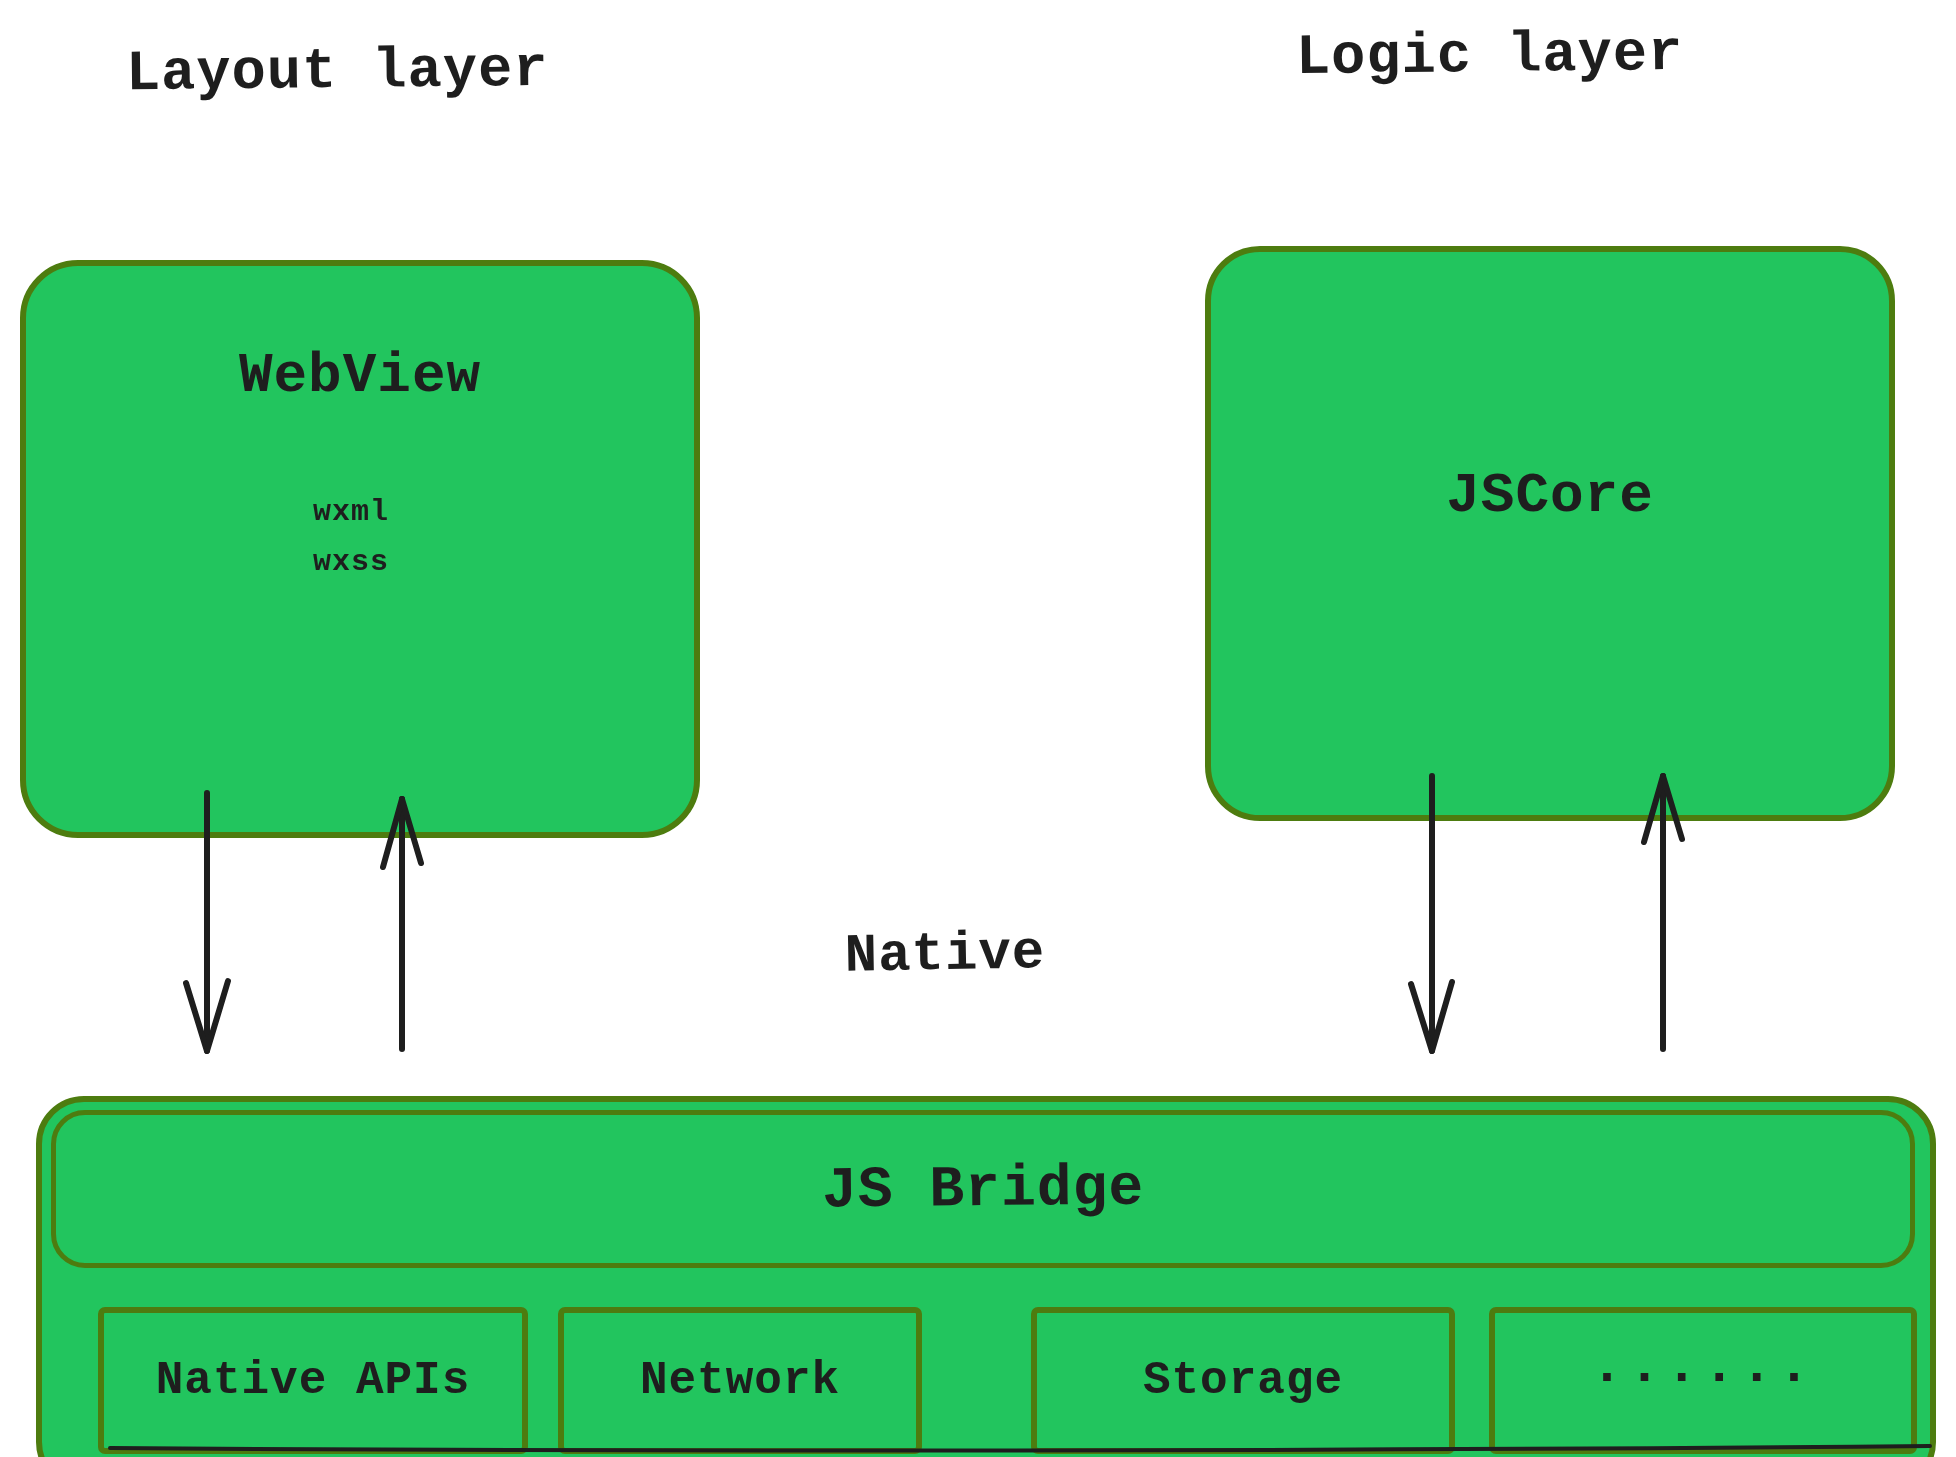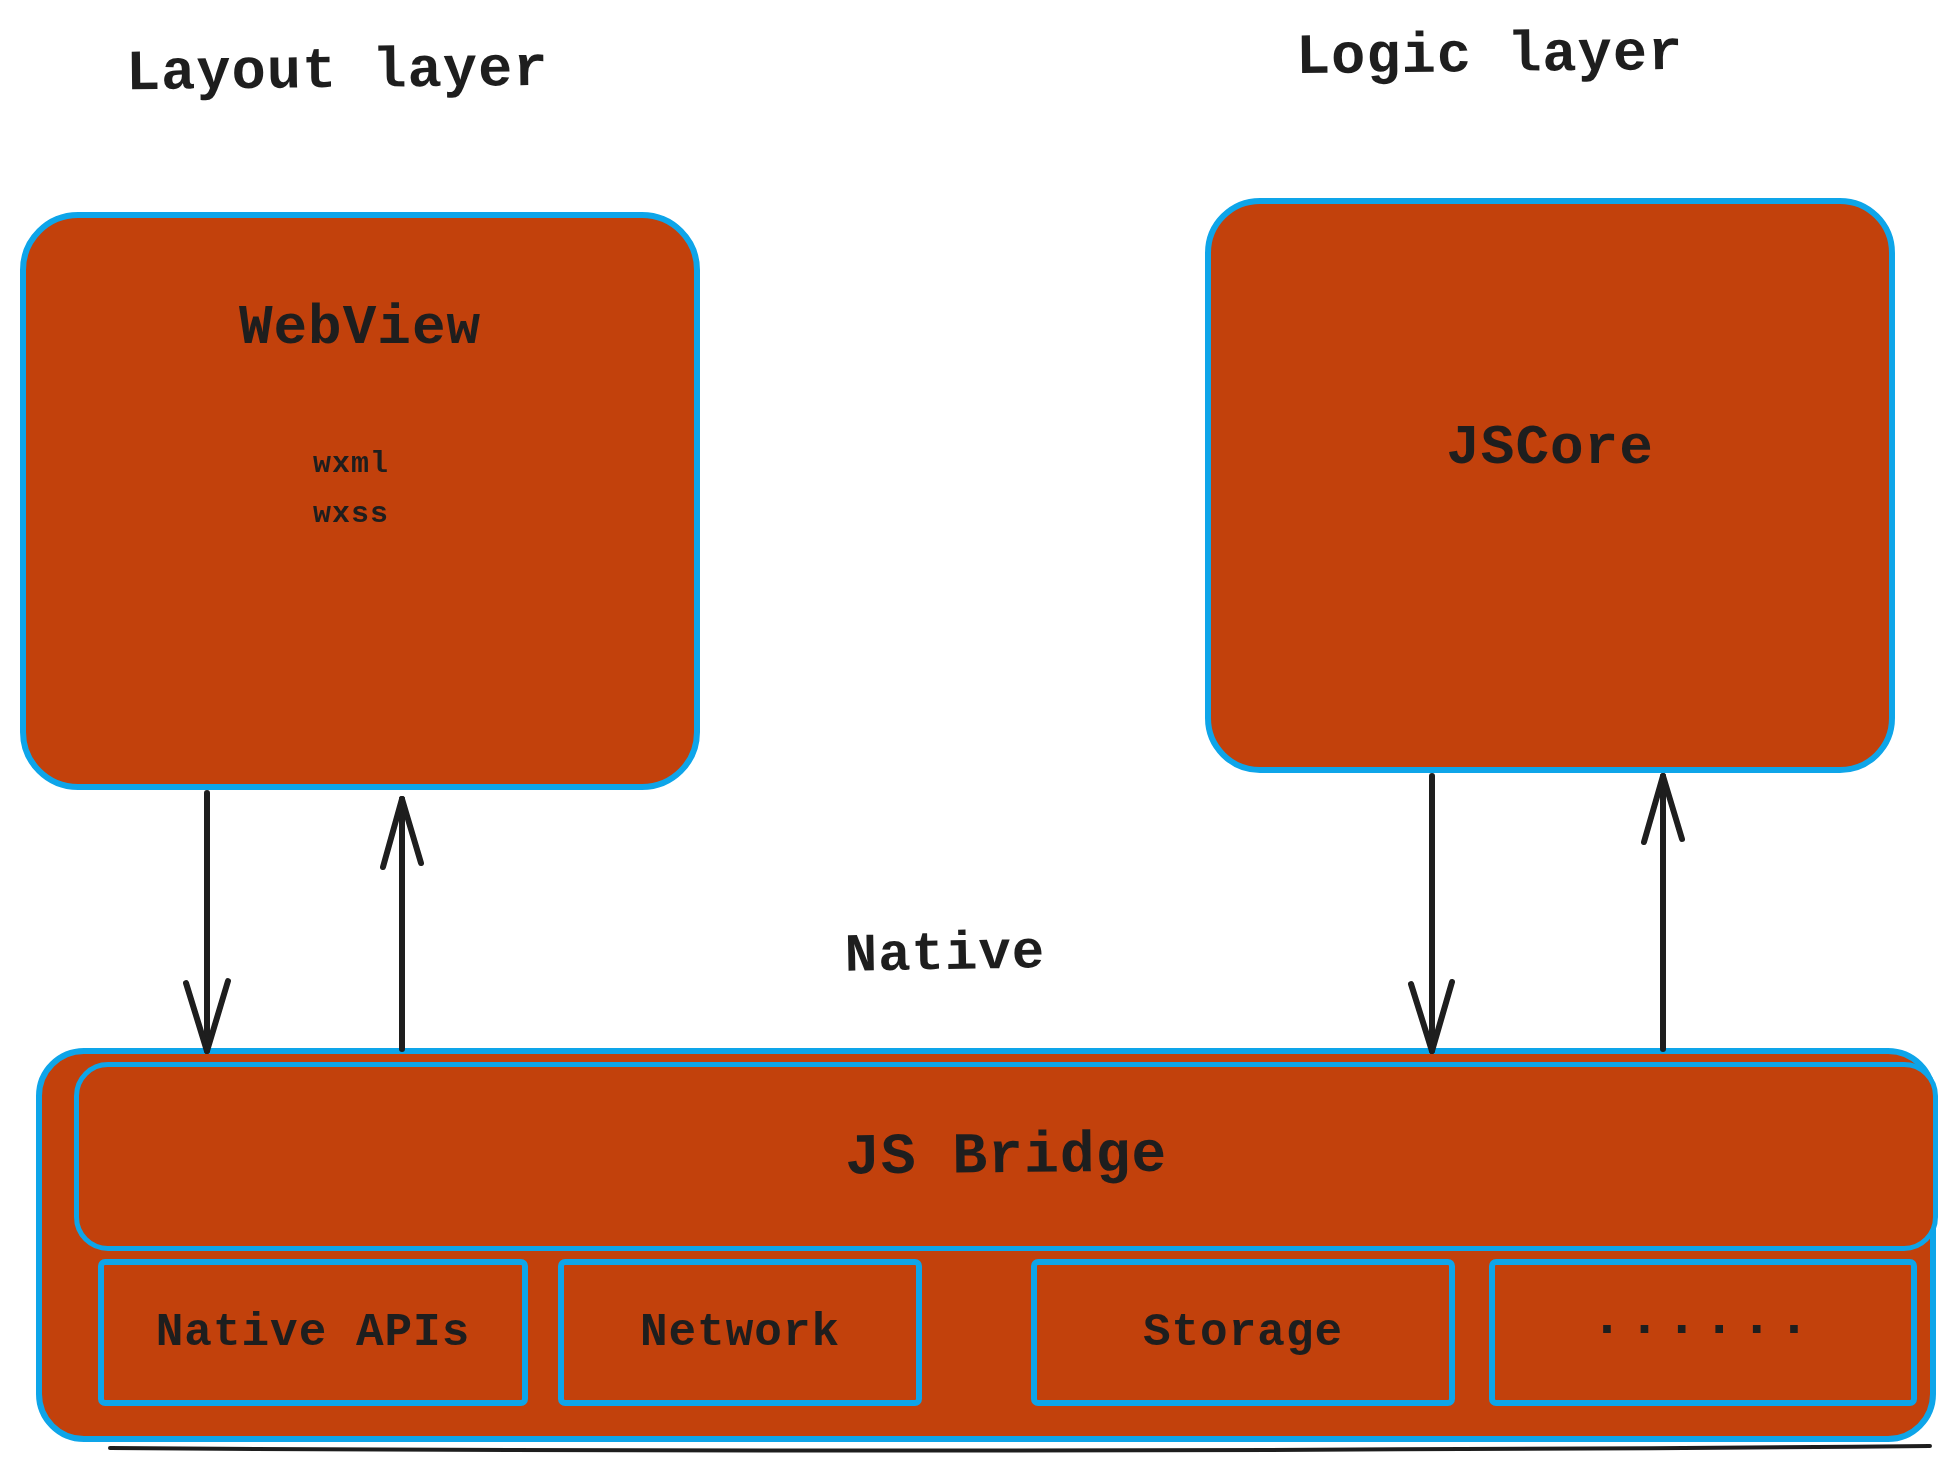--- a/index.html
+++ b/index.html
@@ -24,23 +24,24 @@
     position: absolute;
     font-size: 57px;
     white-space: nowrap;
     transform: rotate(-0.6deg);
   }
   .layout-label { left: 126px; top: 40px; }
   .logic-label  { left: 1296px; top: 24px; }
 
   .box {
     position: absolute;
-    background: #c2410c;
-    border: 6px solid #0ea5e9;
+    background: #22c55e;
+    border: 6px solid #4d7c0f;
     box-sizing: border-box;
+    margin-top: 48px;
   }
   .webview-box {
     left: 20px; top: 212px;
     width: 680px; height: 578px;
     border-radius: 58px;
   }
   .jscore-box {
     left: 1205px; top: 198px;
     width: 690px; height: 575px;
     border-radius: 55px;
@@ -76,22 +77,22 @@
     font-size: 54px;
     transform: rotate(-1deg);
   }
 
   .native-container {
     left: 36px; top: 1048px;
     width: 1900px; height: 394px;
     border-radius: 48px;
   }
   .jsbridge-box {
-    left: 74px; top: 1062px;
-    width: 1864px; height: 189px;
+    left: 51px; top: 1062px;
+    width: 1864px; height: 158px;
     border-width: 5px;
     border-radius: 34px;
     display: flex;
     align-items: center;
     justify-content: center;
   }
   .jsbridge-title {
     font-size: 58px;
     font-weight: 700;
     letter-spacing: 1px;

